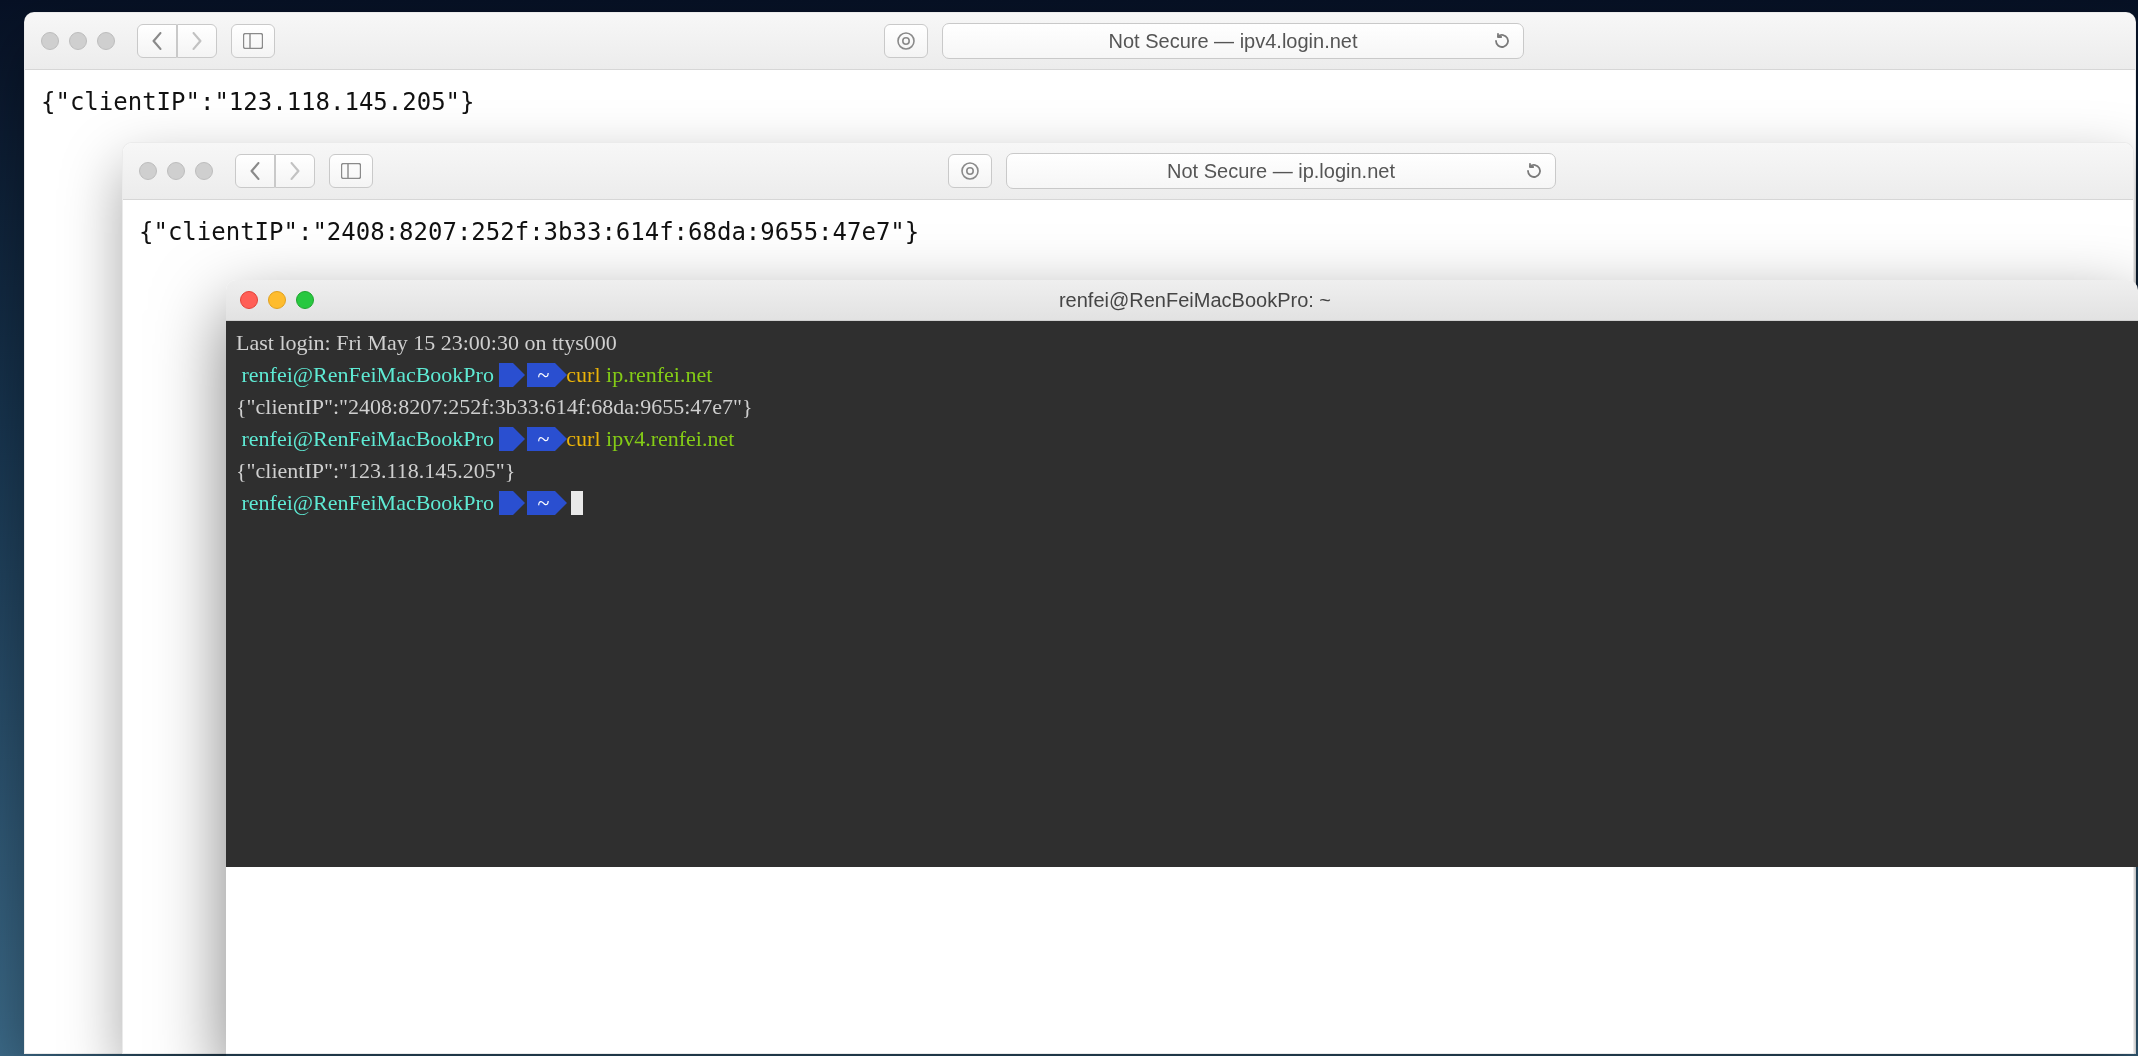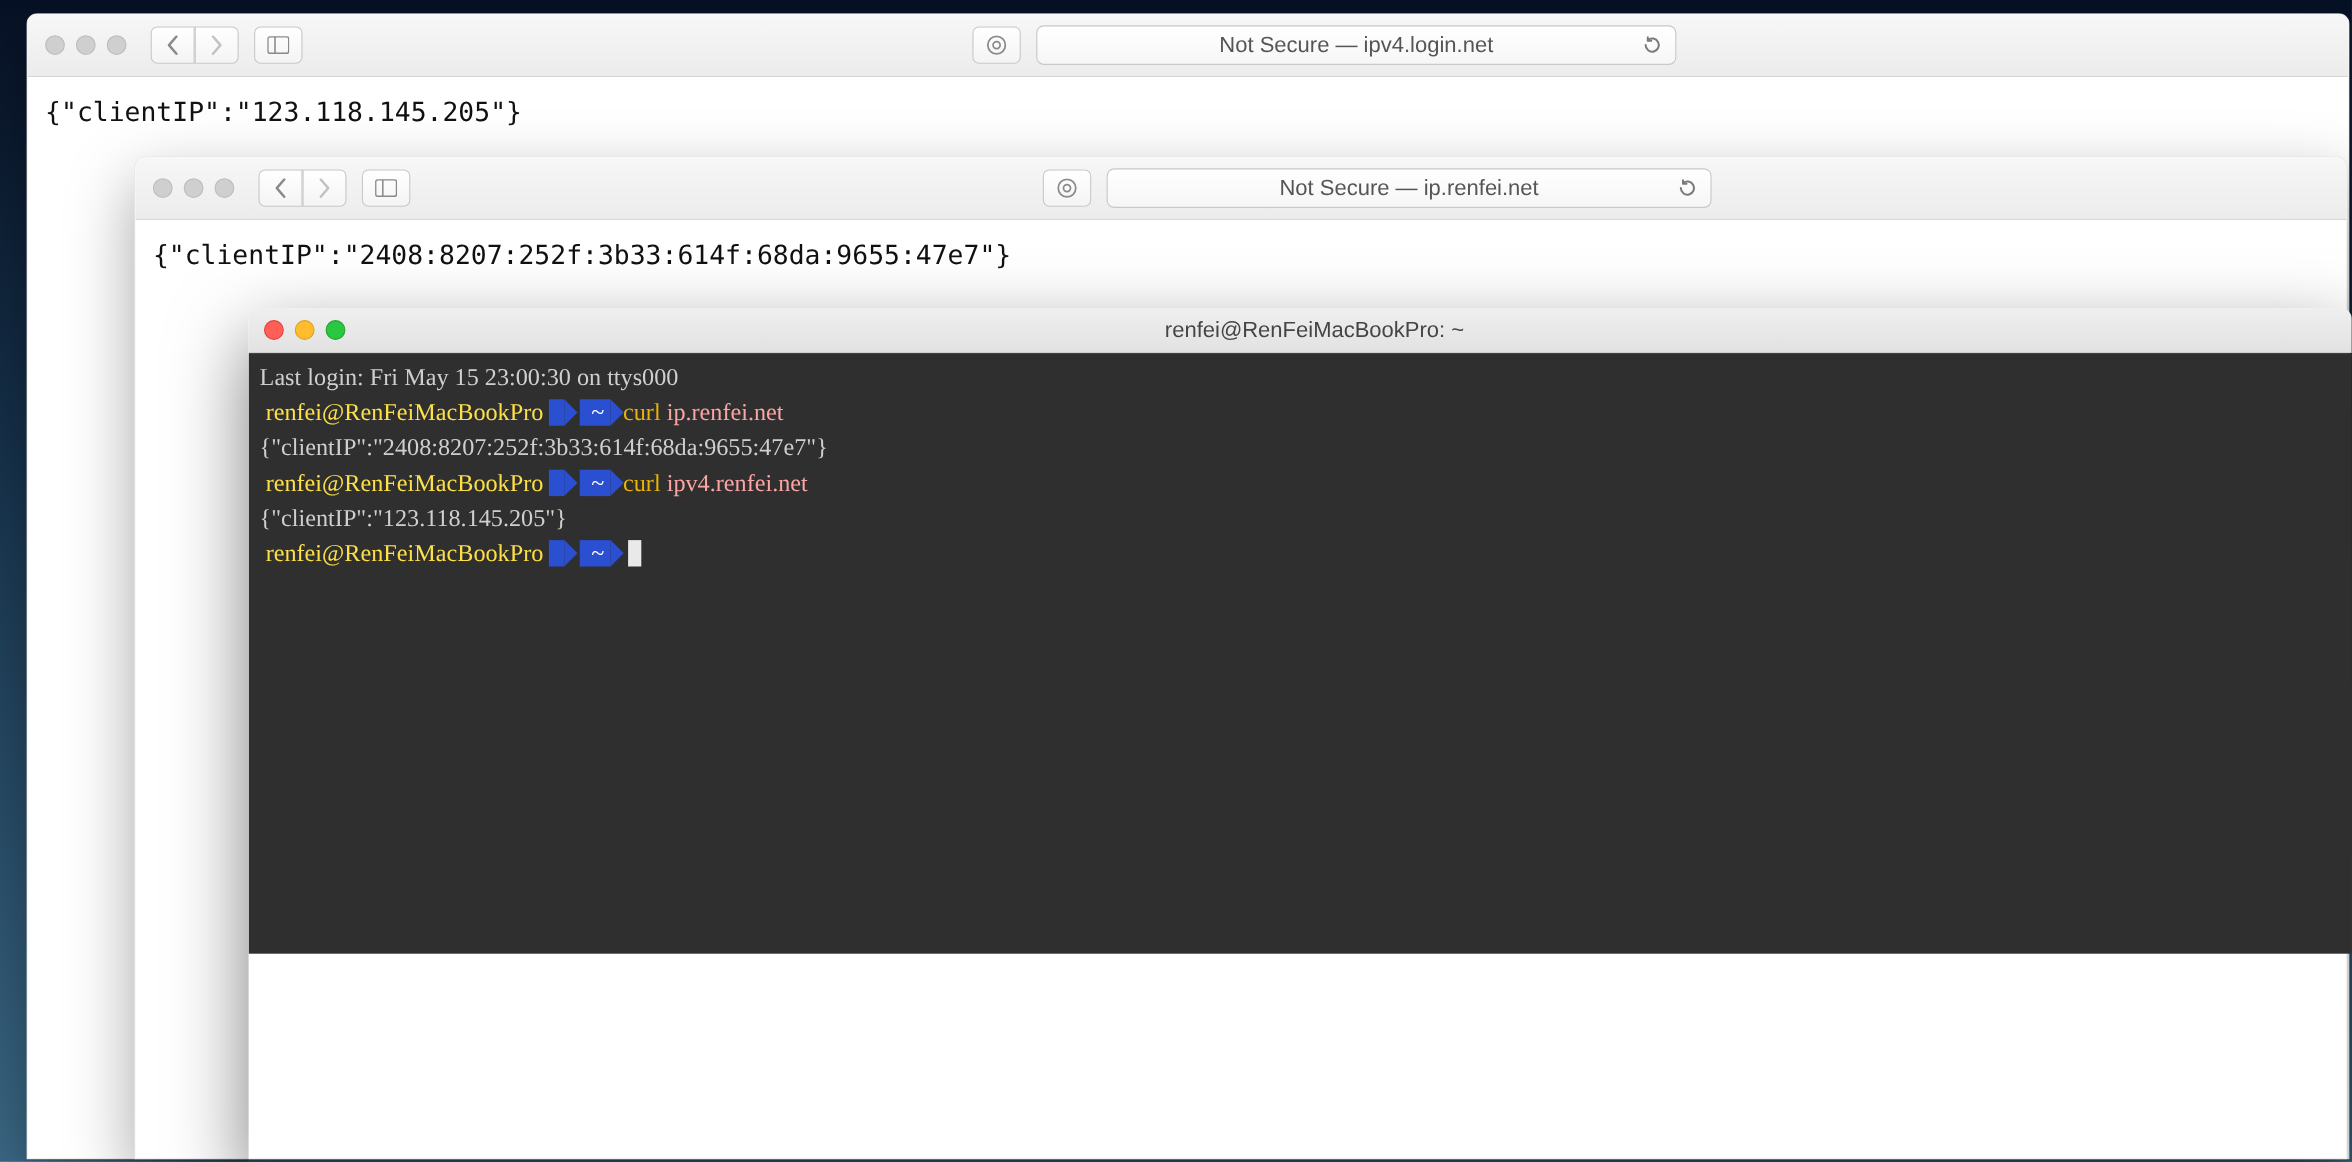--- a/index.html
+++ b/index.html
@@ -23,23 +23,23 @@
   .content{padding:18px 16px;font-size:24px;color:#111;}
   .spacer{flex:1;}
 
   
   .term-window{position:absolute;border-radius:10px 10px 0 0;overflow:hidden;box-shadow:0 28px 70px rgba(0,0,0,.5);}
   .term-titlebar{height:40px;background:linear-gradient(#efefef,#e2e2e2);display:flex;align-items:center;padding:0 14px;gap:10px;border-bottom:1px solid #cfcfcf;}
   .term-title{flex:1;text-align:center;color:#454545;font-size:20px;}
   .term-body{background:#2f2f2f;color:#cfcfcf;font-size:22px;line-height:32px;padding:6px 10px 0 10px;min-height:540px;font-family:Liberation Serif, serif;}
   .line{white-space:pre;display:flex;align-items:center;}
   .txt{white-space:pre;}
-  .userhost{color:#fde047;}
+  .userhost{color:#5eead4;}
   .cmd-curl{color:#eab308;}
-  .url{color:#fca5a5;}
+  .url{color:#84cc16;}
   .out{color:#cfcfcf;}
   .chev-seg{background:#2a4fd0;color:#fff;height:24px;display:flex;align-items:center;padding:0 6px 0 10px;position:relative;}
   .chev-seg::after{content:"";position:absolute;right:-12px;top:0;border-top:12px solid transparent;border-bottom:12px solid transparent;border-left:12px solid #2a4fd0;}
   .chev-seg.lead{padding-left:4px;width:4px;}
   .chev-wrap{display:inline-flex;align-items:center;gap:14px;}
   .cursor-block{display:inline-block;width:12px;height:24px;background:#e9e9e9;margin-left:16px;vertical-align:middle;}
   svg{display:block;}
 </style>
 </head>
 <body>
@@ -116,21 +116,21 @@
         </svg>
     </div>
     <div class="spacer"></div>
     <div class="tb-btn solo" style="width:42px;">
       <svg width="18" height="18" viewBox="0 0 18 18">
           <circle cx="9" cy="9" r="8" fill="none" stroke="#8a8a8a" stroke-width="1.6"></circle>
           <circle cx="9" cy="9" r="3.2" fill="none" stroke="#8a8a8a" stroke-width="1.6"></circle>
         </svg>
     </div>
     <div class="addr" style="max-width:1030px;">
-      <span>Not Secure — ip.renfei.net</span>
+      <span>Not Secure — ip.login.net</span>
       <span class="reload">
         <svg width="18" height="18" viewBox="0 0 18 18">
             <path d="M3 9a6 6 0 1 0 2-4.5" fill="none" stroke="#7a7a7a" stroke-width="1.8" stroke-linecap="round"></path>
             <path d="M5 1.8 L5 5 L8.2 5" fill="none" stroke="#7a7a7a" stroke-width="1.8" stroke-linecap="round" stroke-linejoin="round"></path>
           </svg>
       </span>
     </div>
     <div class="spacer"></div>
   </div>
   <div class="content mono">{"clientIP":"2408:8207:252f:3b33:614f:68da:9655:47e7"}</div>

